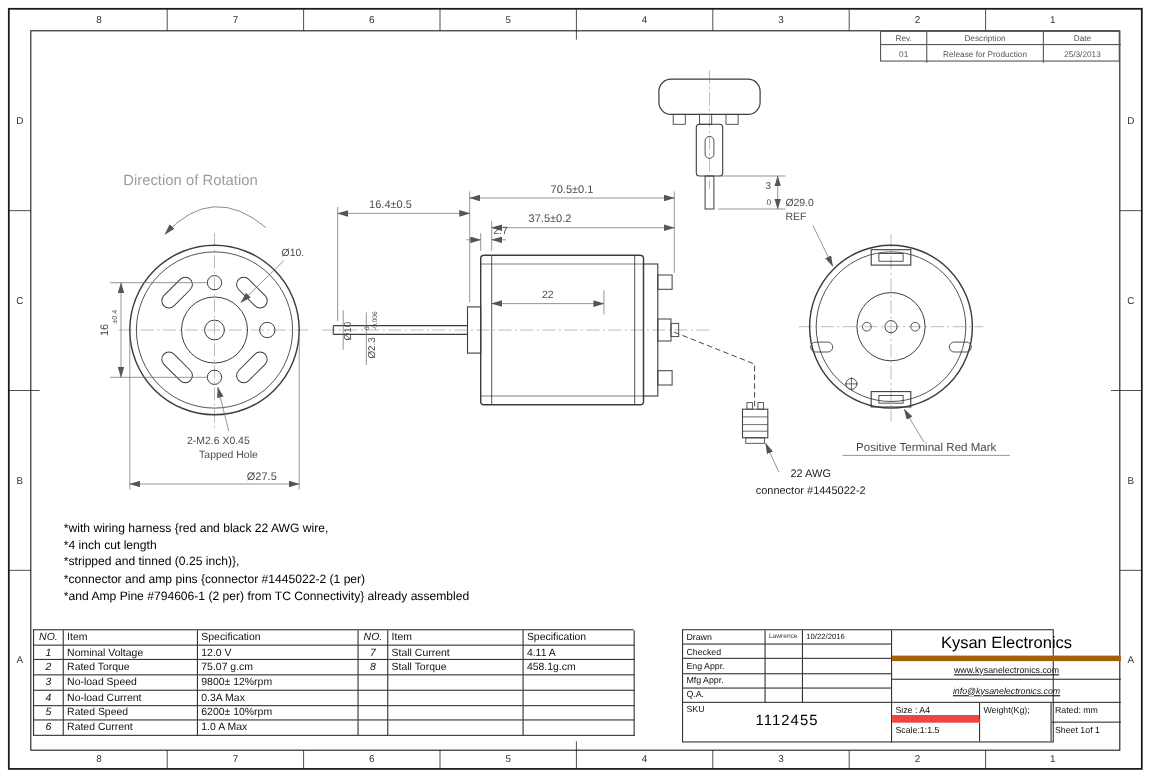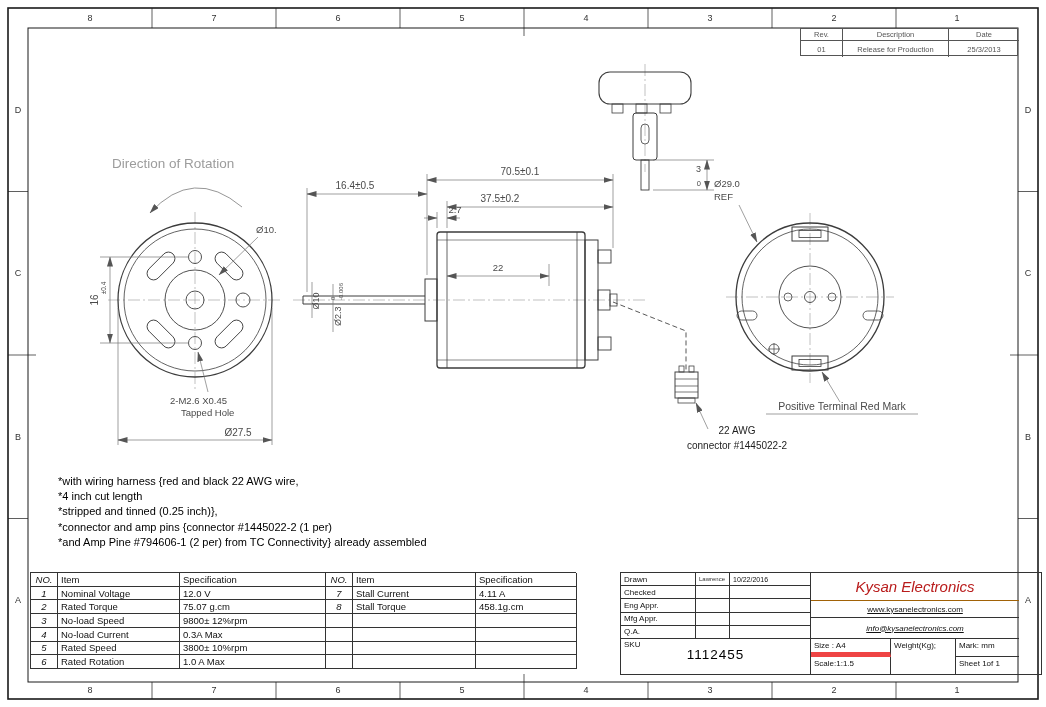--- a/index.html
+++ b/index.html
@@ -24,38 +24,38 @@
   
   .spec{position:absolute;left:30px;top:572px;width:546px;height:97px;
         display:grid;grid-template-columns:27px 122px 146px 27px 123px 101px;
         grid-template-rows:repeat(7,1fr);
         border-top:1px solid #333;border-left:1px solid #333;box-sizing:border-box;
         font-size:9.5px;color:#111;}
   .spec>div{border-right:1px solid #333;border-bottom:1px solid #333;box-sizing:border-box;
         display:flex;align-items:center;padding-left:3px;overflow:hidden;white-space:nowrap;}
   .spec>div.ctr{justify-content:center;padding-left:0;font-style:italic;}
   
-  .tb{position:absolute;left:620px;top:572px;width:422px;height:103px;border:1px solid #333;box-sizing:border-box;font-size:8px;color:#111;}
+  .tb{position:absolute;left:620px;top:572px;width:338px;height:103px;border:1px solid #333;box-sizing:border-box;font-size:8px;color:#111;}
   .tb .cell{position:absolute;box-sizing:border-box;overflow:hidden;white-space:nowrap;}
   .appr{position:absolute;left:0;top:0;width:190px;height:66px;display:grid;
         grid-template-columns:75px 34px 81px;grid-template-rows:repeat(5,1fr);box-sizing:border-box;}
   .appr>div{border-right:1px solid #333;border-bottom:1px solid #333;box-sizing:border-box;
         display:flex;align-items:center;padding-left:3px;overflow:hidden;white-space:nowrap;}
   .tb-name{font-size:6px;color:#333;}
   .tb-date{font-size:7px;}
   .sku{position:absolute;left:0;top:66px;width:190px;height:36px;border-right:1px solid #333;box-sizing:border-box;}
   .sku .lab{position:absolute;left:3px;top:1px;font-size:8px;}
   .sku .val{position:absolute;left:0;top:8px;width:100%;text-align:center;font-size:13.5px;letter-spacing:1px;color:#000;}
-  .company{position:absolute;left:190px;top:0;width:208px;height:28px;border-bottom:1px solid #a16207;box-sizing:border-box;
-        display:flex;align-items:center;justify-content:center;font-size:15px;color:#b91c1c;font-style:italic;}
+  .company{position:absolute;left:190px;top:0;width:208px;height:28px;border-bottom:5px solid #a16207;box-sizing:border-box;
+        display:flex;align-items:center;justify-content:center;font-size:15px;color:#000000;}
   .website{position:absolute;left:190px;top:28px;width:208px;height:17px;border-bottom:1px solid #333;box-sizing:border-box;
         display:flex;align-items:center;justify-content:center;text-decoration:underline;font-size:8px;}
   .email{position:absolute;left:190px;top:45px;width:208px;height:21px;border-bottom:1px solid #333;box-sizing:border-box;
         display:flex;align-items:center;justify-content:center;text-decoration:underline;font-size:8px;font-style:italic;}
-  .size{left:190px;top:66px;width:80px;height:18px;border-right:1px solid #333;border-bottom:5px solid #ef4444;padding:2px 0 0 3px;}
+  .size{left:190px;top:66px;width:80px;height:18px;border-right:1px solid #333;border-bottom:7px solid #ef4444;padding:2px 0 0 3px;}
   .scale{left:190px;top:84px;width:80px;height:17px;border-right:1px solid #333;padding:2px 0 0 3px;}
   .weight{left:270px;top:66px;width:65px;height:35px;border-right:1px solid #333;padding:2px 16px 0 3px;}
   .unit{left:335px;top:66px;width:63px;height:18px;border-bottom:1px solid #333;padding:2px 0 0 3px;}
   .sheet{left:335px;top:84px;width:63px;height:17px;padding:2px 0 0 3px;}
 </style>
 </head>
 <body>
 
 <svg class="abs" width="1046" height="707" viewBox="0 0 1046 707">
   <defs>
@@ -310,27 +310,27 @@
 
   <div class="ctr">4</div>
   <div>No-load Current</div>
   <div>0.3A Max</div>
   <div class="ctr"></div>
   <div></div>
   <div></div>
 
   <div class="ctr">5</div>
   <div>Rated Speed</div>
-  <div>3800± 10%rpm</div>
+  <div>6200± 10%rpm</div>
   <div class="ctr"></div>
   <div></div>
   <div></div>
 
   <div class="ctr">6</div>
-  <div>Rated Rotation</div>
+  <div>Rated Current</div>
   <div>1.0 A Max</div>
   <div class="ctr"></div>
   <div></div>
   <div></div>
 </div>
 
 <div class="tb">
   <div class="appr">
     <div>Drawn</div>
     <div class="tb-name">Lawrence</div>
@@ -351,15 +351,15 @@
   <div class="sku">
     <span class="lab">SKU</span>
     <div class="val">1112455</div>
   </div>
   <div class="company">Kysan Electronics</div>
   <div class="website">www.kysanelectronics.com</div>
   <div class="email">info@kysanelectronics.com</div>
   <div class="cell size">Size : A4</div>
   <div class="cell scale">Scale:1:1.5</div>
   <div class="cell weight">Weight(Kg);</div>
-  <div class="cell unit">Mark: mm</div>
+  <div class="cell unit">Rated: mm</div>
   <div class="cell sheet">Sheet 1of 1</div>
 </div>
 
 </body></html>

